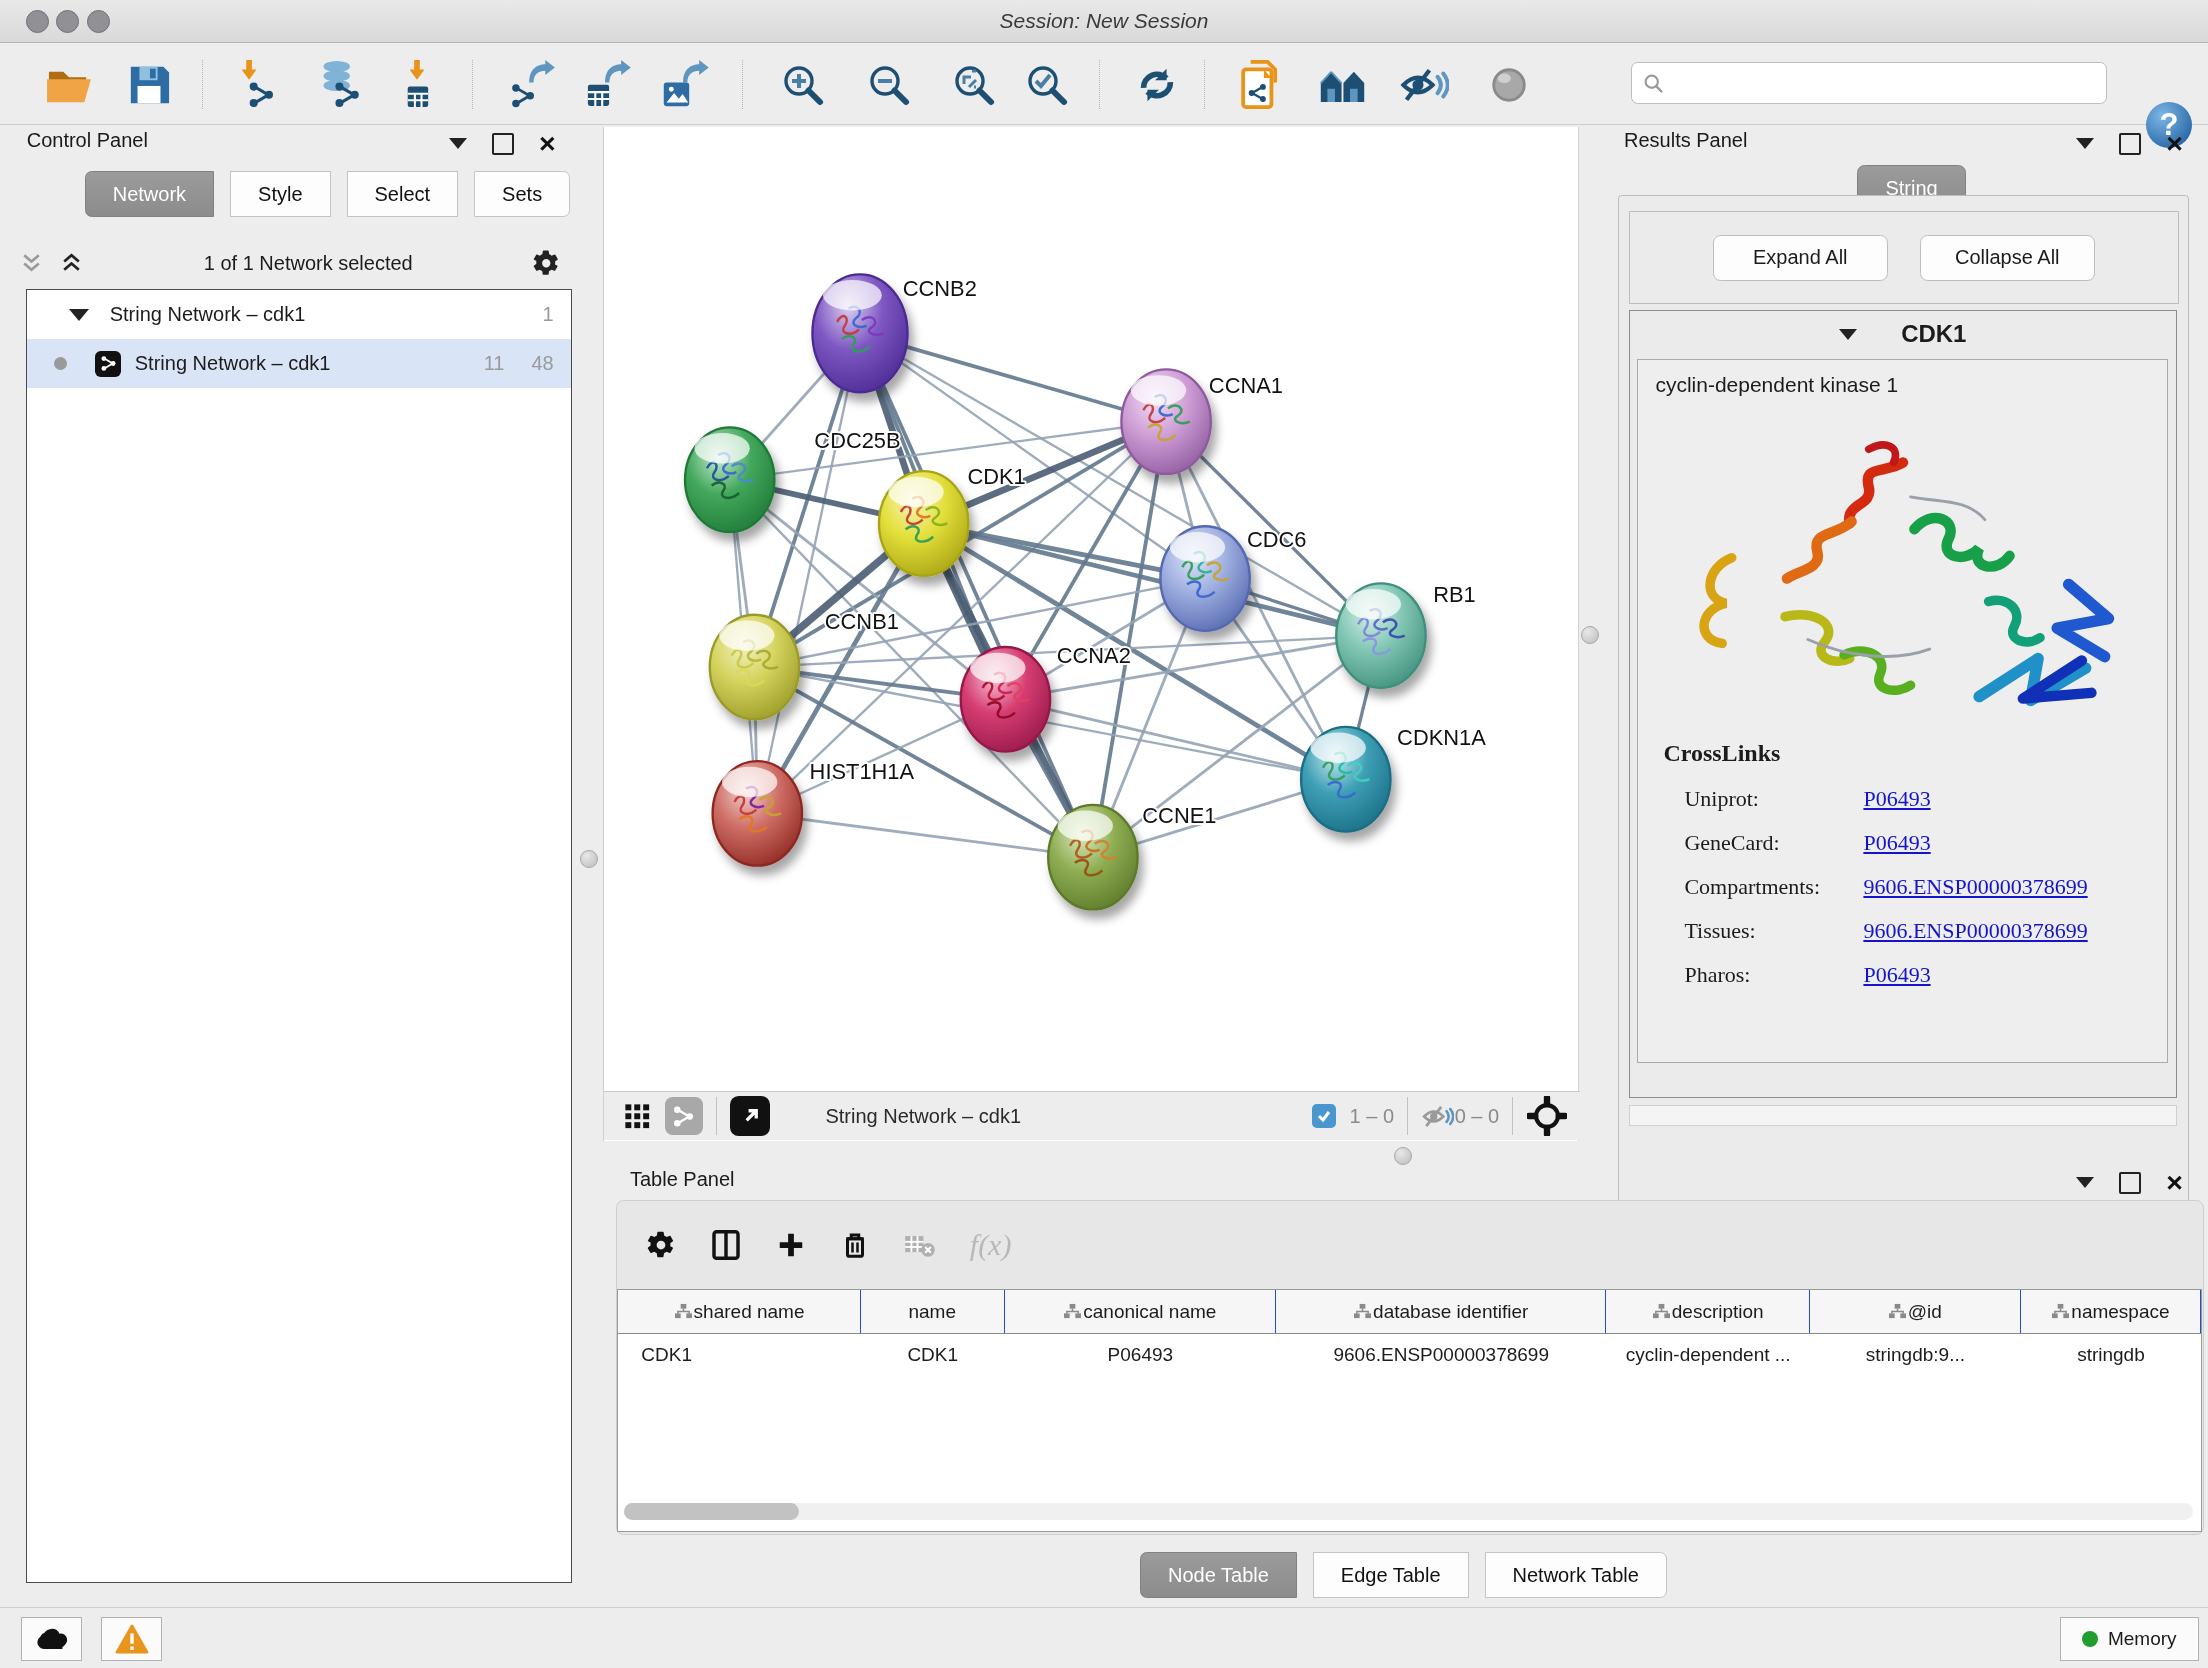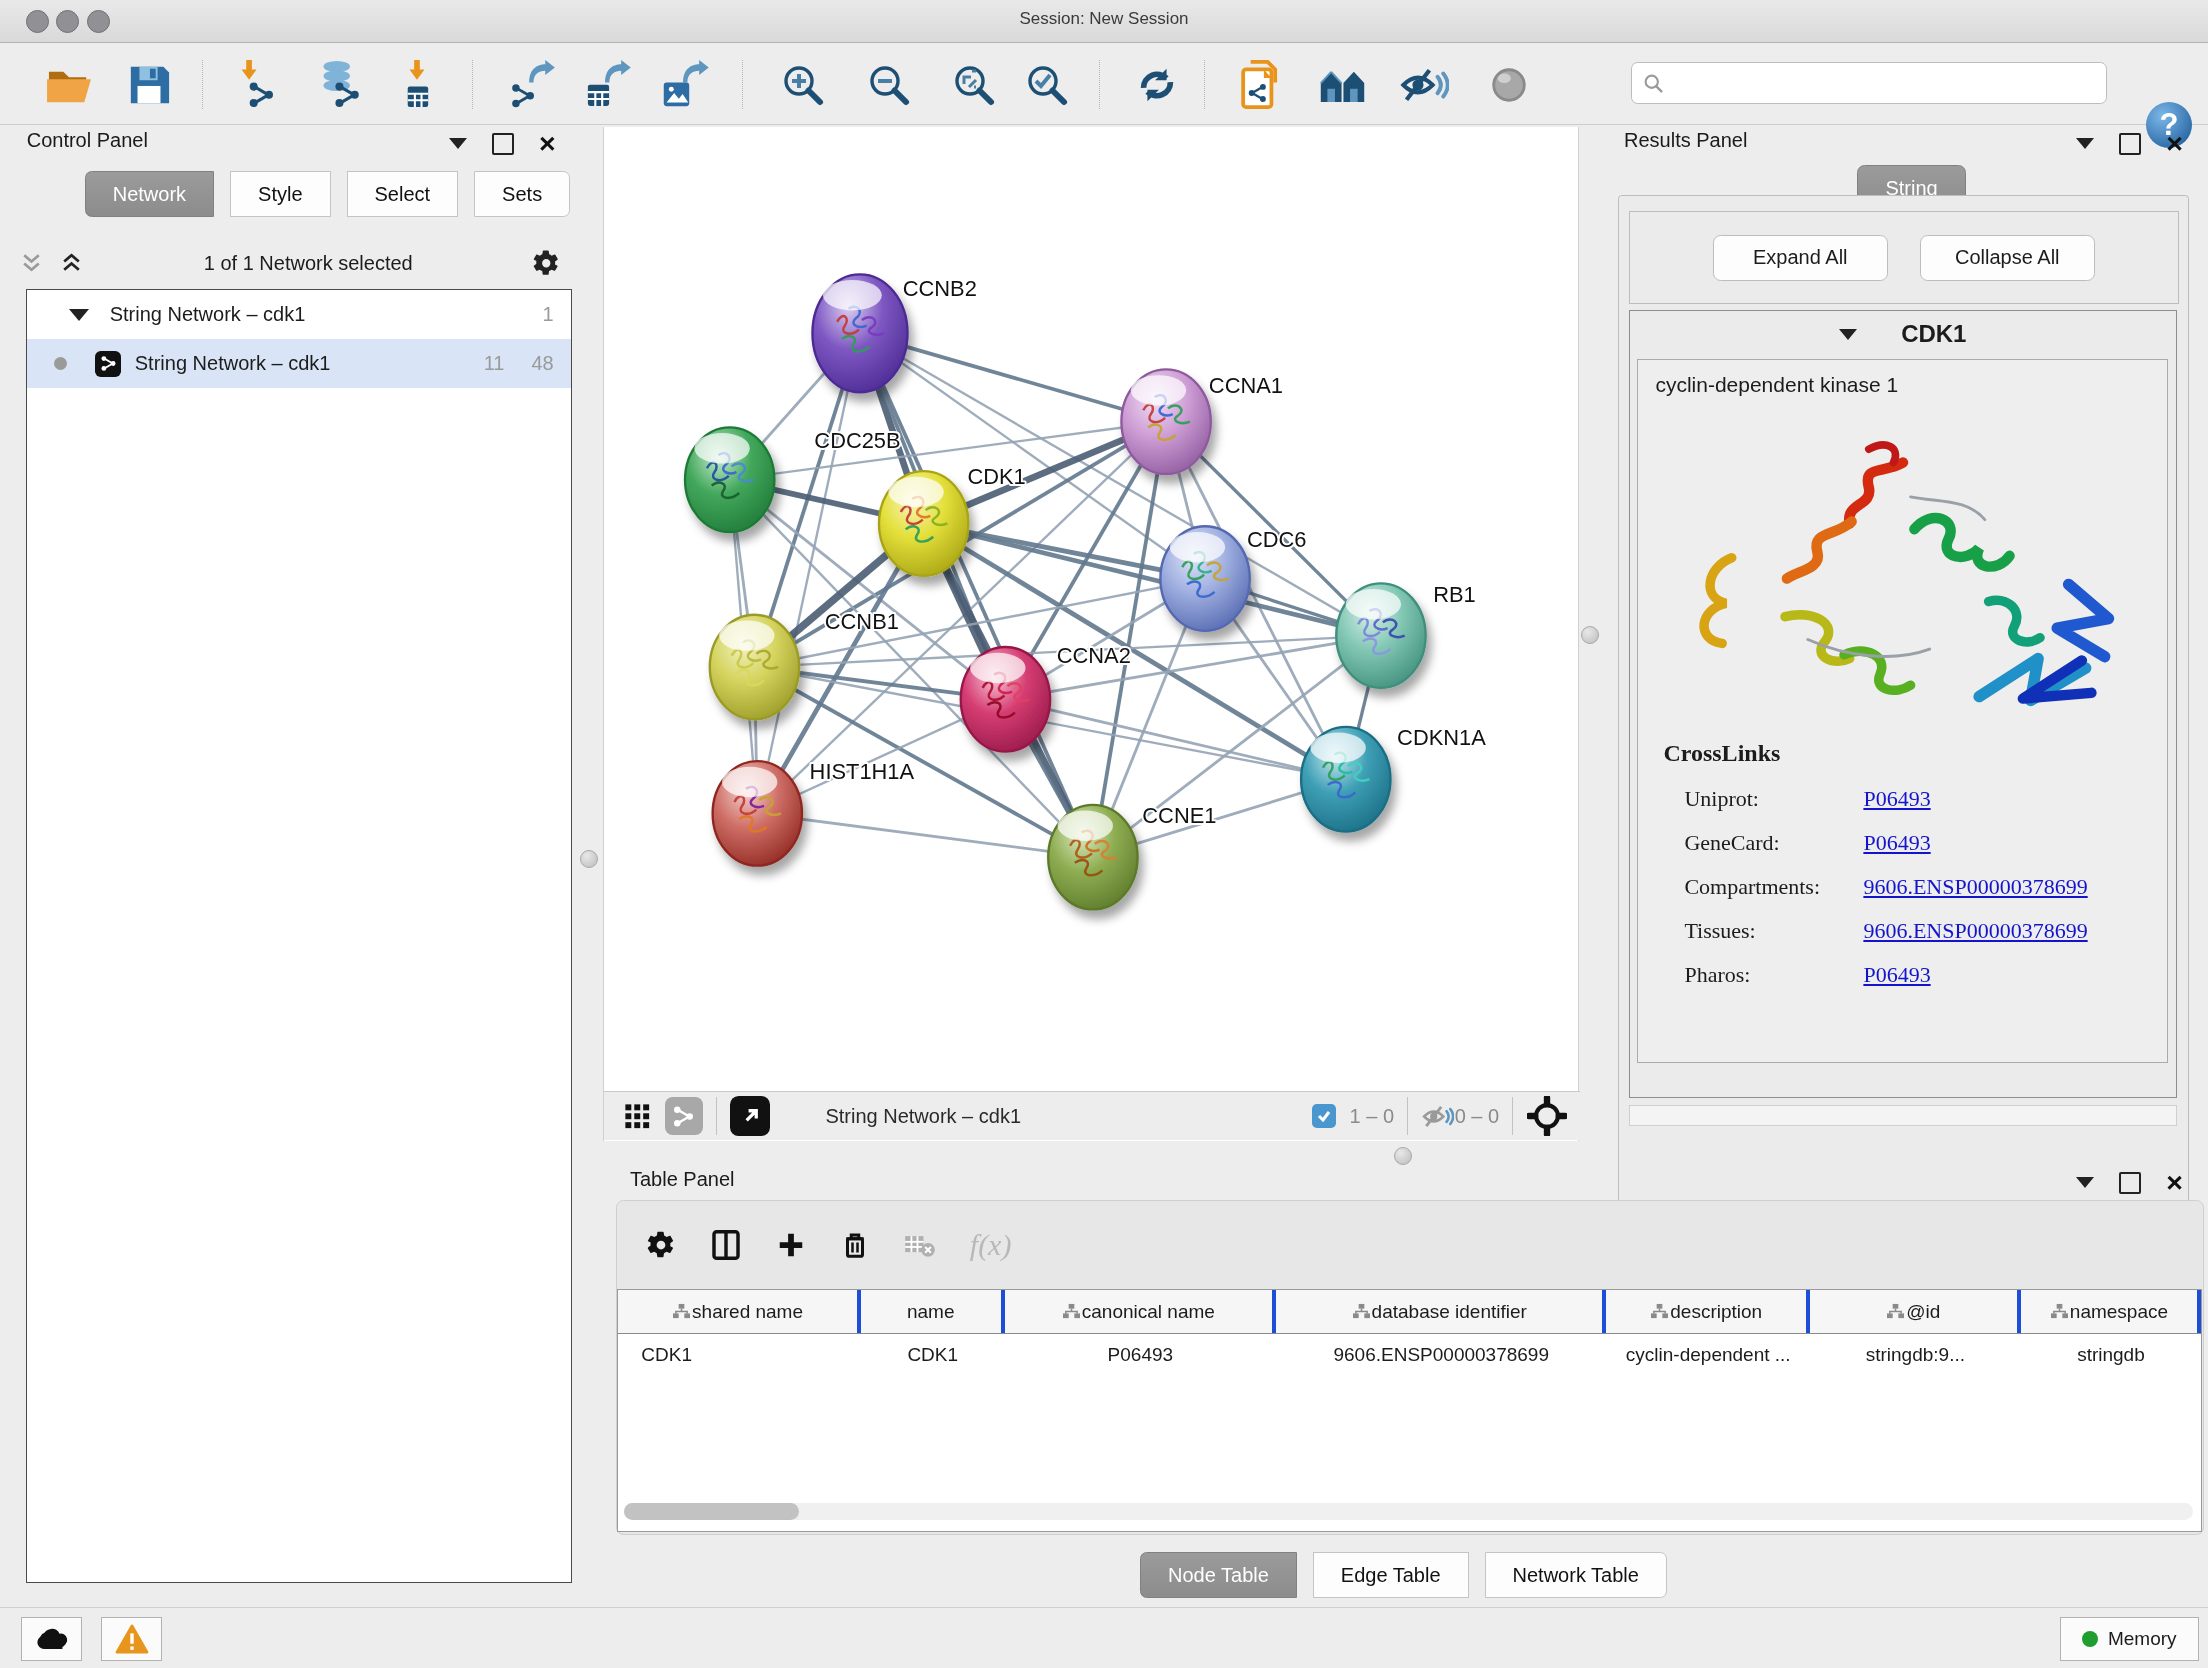--- a/index.html
+++ b/index.html
@@ -4,21 +4,21 @@
 <style>
   html,body{margin:0;padding:0;}
   body{width:2208px;height:1668px;position:relative;overflow:hidden;
        font-family:"Liberation Sans",sans-serif;background:#ededed;color:#1c1c1c;
        -webkit-font-smoothing:antialiased;}
   .abs{position:absolute;}
   
   #titlebar{left:0;top:0;width:2208px;height:42px;
     background:linear-gradient(#e9e9e9,#d9d9d9);border-bottom:1px solid #b3b3b3;}
   .tl-dot{width:21px;height:21px;border-radius:50%;background:#909095;border:1.4px solid #707075;top:9.5px;}
-  #win-title{left:0;right:0;top:8.6px;text-align:center;font-size:17px;color:#3a3a3a;}
+  #win-title{left:0;right:0;top:8.6px;text-align:center;font-size:21px;color:#3a3a3a;font-style:italic;}
   
   #toolbar{left:0;top:43px;width:2208px;height:81px;background:#ededed;border-bottom:1px solid #cdcdcd;}
   .tb-btn{width:53px;height:57px;top:13.3px;display:flex;align-items:center;justify-content:center;}
   .tb-sep{top:17px;width:0;height:49px;border-left:1.9px dotted #b5b5b5;}
   #search-box{left:1631px;top:19px;width:476px;height:42px;background:#fff;border:1px solid #bdbdbd;
     border-radius:6.7px;display:flex;align-items:center;padding-left:11.4px;box-sizing:border-box;}
   #search-input{border:none;outline:none;font-size:19px;flex:1;background:transparent;margin-left:7.6px;}
   #help-btn{left:2146px;top:59px;width:46px;height:46px;border-radius:50%;
     background:radial-gradient(circle at 35% 30%,#7db7e8,#2d6ca8 75%);
     color:#fff;font-size:31px;font-weight:bold;display:flex;align-items:center;justify-content:center;}
@@ -73,21 +73,21 @@
   .xl-label{width:179px;}
   .xl-link{color:#1414cc;text-decoration:underline;}
   #rp-scroll{left:9.5px;top:909px;width:548px;height:21px;background:#f4f4f4;border:1px solid #cfcfcf;box-sizing:border-box;}
   
   #table-panel{left:603px;top:1166px;width:1605px;height:438px;}
   #tp-box{left:13.3px;top:34px;width:1586px;height:333px;background:#e7e7e7;border:1px solid #cfcfcf;border-radius:7.6px;}
   #tp-toolbar{left:28.5px;top:13.3px;height:61px;display:flex;align-items:center;gap:34px;}
   #tbl{left:0px;top:88px;width:1585px;height:243px;background:#fff;border:1.9px solid #9a9a9a;box-sizing:border-box;}
   #tbl-head{display:flex;height:44px;background:#f6f6f6;border-bottom:1.9px solid #8a8a8a;box-sizing:border-box;}
   .th{display:flex;align-items:center;justify-content:center;gap:1px;font-size:19px;
-      border-right:4px solid #1d4ed8;box-sizing:border-box;overflow:hidden;white-space:nowrap;}
+      border-right:1px solid #1d4ed8;box-sizing:border-box;overflow:hidden;white-space:nowrap;}
   #tbl-row{display:flex;height:42px;align-items:center;font-size:19px;}
   .td{box-sizing:border-box;overflow:hidden;white-space:nowrap;text-align:center;}
   .td.left{text-align:left;padding-left:23px;}
   #h-scroll{left:5.7px;top:213px;width:1569px;height:17px;background:#f0f0f0;border-radius:8.6px;}
   #h-thumb{left:0;top:0;width:175px;height:17px;background:#c2c2c2;border-radius:8.6px;}
   #tbl-tabs{left:521px;top:386px;display:flex;}
   .fx{font-family:"Liberation Serif",serif;font-style:italic;font-size:30px;color:#b8b8b8;}
   
   #status-bar{left:0;top:1607px;width:2208px;height:61px;background:#ededed;border-top:1px solid #cfcfcf;}
   .sb-btn{top:8.6px;width:61px;height:44px;background:#fbfbfb;border:1.9px solid #b2b2b2;

